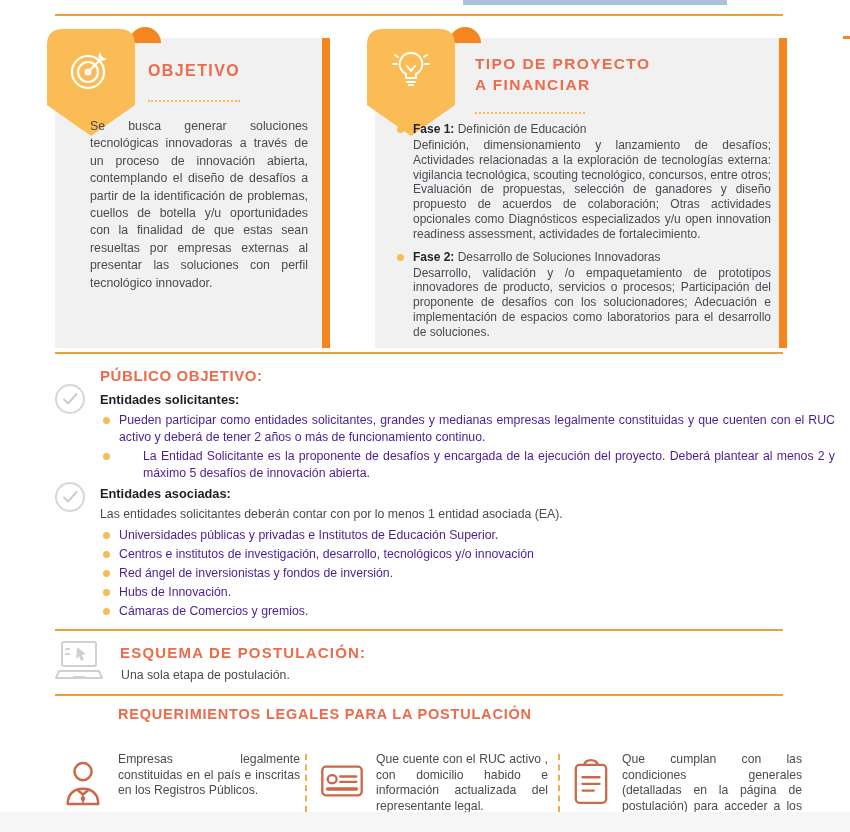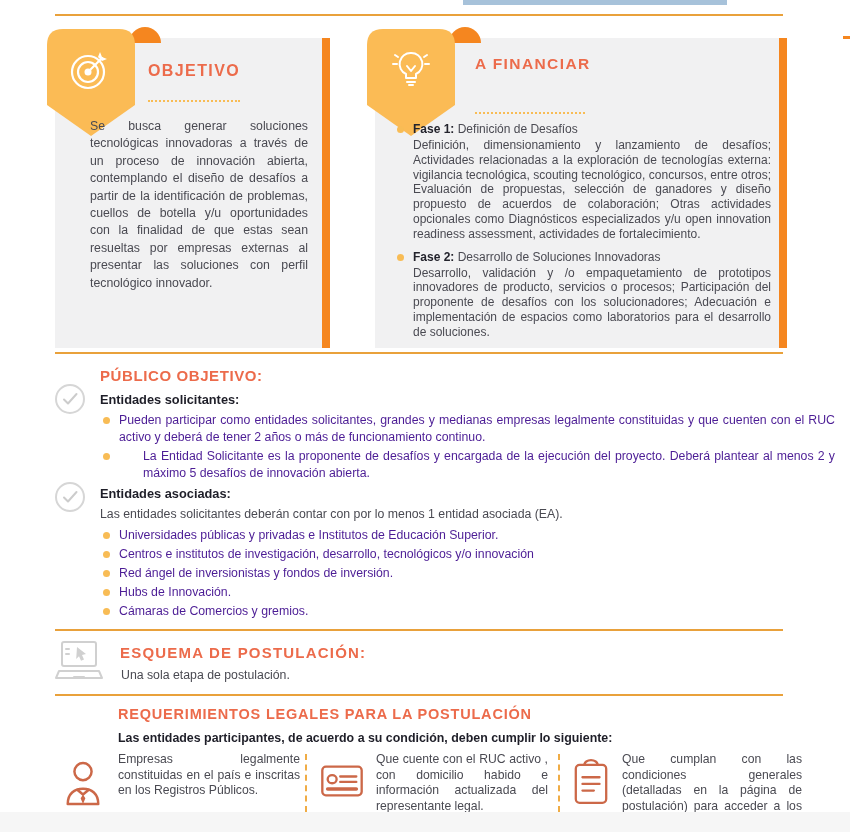--- a/index.html
+++ b/index.html
@@ -135,28 +135,29 @@
           <path d="M22 40 h4"></path>
           <path d="M20 21 l4 5 4 -5"></path>
           <path d="M8 10 l3 2"></path>
             <path d="M37 12 l3 -2"></path>
           <path d="M6 19 h4"></path>
             <path d="M38 19 h4"></path>
         </svg>
       </span>
     </div>
     <div class="card-title">
+      <div>TIPO DE PROYECTO</div>
       <div>A FINANCIAR</div>
     </div>
     <div class="dotline"></div>
     <div class="fases">
       <div class="fase">
         <div class="fase-head">
           <span class="dot"></span>
-          <span><span class="fase-label">Fase 1: </span><span class="fase-title">Definición de Desafíos</span></span>
+          <span><span class="fase-label">Fase 1: </span><span class="fase-title">Definición de Educación</span></span>
         </div>
         <div class="fase-body">Definición, dimensionamiento y lanzamiento de desafíos; Actividades relacionadas a la exploración de tecnologías externa: vigilancia tecnológica, scouting tecnológico, concursos, entre otros; Evaluación de propuestas, selección de ganadores y diseño propuesto de acuerdos de colaboración; Otras actividades opcionales como Diagnósticos especializados y/u open innovation readiness assessment, actividades de fortalecimiento.</div>
       </div>
       <div class="fase">
         <div class="fase-head">
           <span class="dot"></span>
           <span><span class="fase-label">Fase 2: </span><span class="fase-title">Desarrollo de Soluciones Innovadoras</span></span>
         </div>
         <div class="fase-body">Desarrollo, validación y /o empaquetamiento de prototipos innovadores de producto, servicios o procesos; Participación del proponente de desafíos con los solucionadores; Adecuación e implementación de espacios como laboratorios para el desarrollo de soluciones.</div>
       </div>
@@ -225,21 +226,20 @@
       <path d="M13 11 h3 M13 16 h3"></path>
       <path d="M24 9 l9 7 -4 1 2 4.5 -3 1.2 -2 -4.5 -2.8 2.8 z" fill="#d0d0d0" stroke="none"></path>
     </svg>
   </span>
   <div class="sec-title esquema-title">ESQUEMA DE POSTULACIÓN:</div>
   <div class="esquema-body">Una sola etapa de postulación.</div>
 
   <div class="rule rule-esq-bot"></div>
 
   <div class="sec-title req-title">REQUERIMIENTOS LEGALES PARA LA POSTULACIÓN</div>
-  <div class="req-sub">Las entidades participantes, de acuerdo a su condición, deben cumplir lo siguiente:</div>
 
   <div class="req-col col-1">
     <span class="req-icon">
       <svg width="42" height="48" viewBox="0 0 44 50" fill="none" stroke="#cc6848" stroke-width="2.6" stroke-linecap="round" stroke-linejoin="round">
         <circle cx="22" cy="12" r="9"></circle>
         <path d="M6 46 c0 -11 7 -16 16 -16 s16 5 16 16 z"></path>
         <path d="M16 31 l6 5 6 -5"></path>
         <path d="M22 36 l-2.5 4 2.5 6 2.5 -6 z" fill="#cc6848" stroke="none"></path>
       </svg>
     </span>

